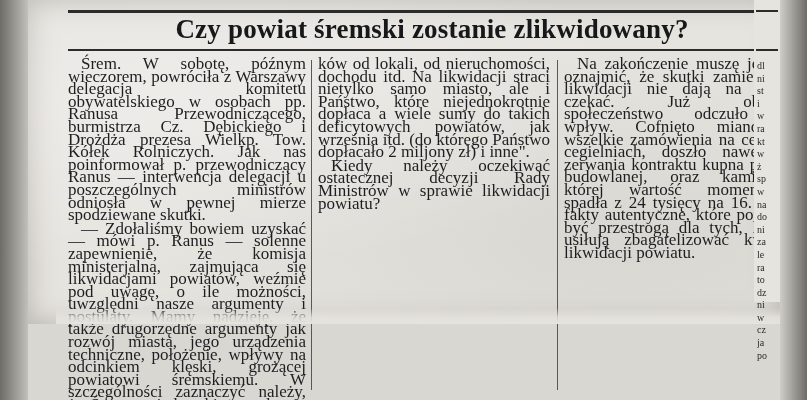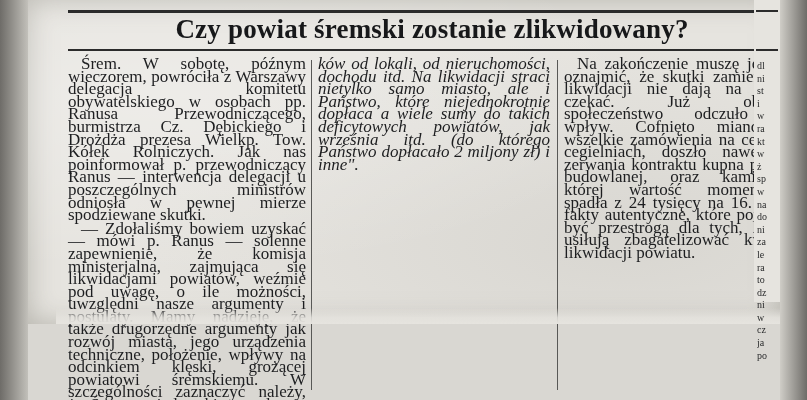--- a/index.html
+++ b/index.html
@@ -87,21 +87,21 @@
     font-size: 17px;
     line-height: 12.6px;
     text-align: justify;
     color: #1d1e20;
     hyphens: manual;
   }
   .col p {
     margin: 0 0 1px 0;
     text-indent: 13px;
   }
-  .col p.noindent { text-indent: 0; font-style: italic; }
+  .col p.noindent { text-indent: 0; }
   .col1 { left: 0px;   width: 238px; }
   .col2 { left: 250px; width: 232px; }
   .col3 { left: 496px; width: 232px; }
   .vrule {
     position: absolute;
     top: 2px;
     width: 1px;
     height: 330px;
     background: #585856;
   }
@@ -166,20 +166,21 @@
       <div class="vrule vrule-a"></div>
       <div class="vrule vrule-b"></div>
 
       <div class="col col1">
         <p>Śrem. W sobotę, późnym wieczorem, powróciła z Warszawy delegacja komitetu obywatelskiego w osobach pp. Ranusa Przewodniczącego, burmistrza Cz. Dębickiego i Drożdża prezesa Wielkp. Tow. Kółek Rolniczych. Jak nas poinformował p. przewodniczący Ranus — interwencja delegacji u poszczególnych ministrów odniosła w pewnej mierze spodziewane skutki.</p>
         <p>— Zdołaliśmy bowiem uzyskać — mówi p. Ranus — solenne zapewnienie, że komisja ministerjalna, zajmująca się likwidacjami powiatów, weźmie pod uwagę, o ile możności, uwzględni nasze argumenty i postulaty. Mamy nadzieję, że także drugorzędne argumenty jak rozwój miasta, jego urządzenia techniczne, położenie, wpływy na odcinkiem klęski, grożącej powiatowi śremskiemu. W szczególności zaznaczyć należy, że Śrem posiada takie urządzenia nowoczesne jak elektrownie, gazownię, wodociągi, kanalizację, rzeźnię, urząd czyszczenia miasta, nowoczesne szkoły, gimnazjum itd. Spowodu posiadanych urządzeń Śrem jest zgóry predestynowany na stolicę powiatu przy uwzględnieniu faktu, iż zakoliczne miasta powiatowe, do których ewentualnie Śrem miałby należeć, nie posiadają ani w części wymienionych urządzeń. Następ</p>
       </div>
 
       <div class="col col2">
         <p class="noindent">ków od lokali, od nieruchomości, dochodu itd. Na likwidacji straci nietylko samo miasto, ale i Państwo, które niejednokrotnie dopłaca a wiele sumy do takich deficytowych powiatów, jak września itd. (do którego Państwo dopłacało 2 miljony zł) i inne".</p>
+        <p>Kiedy należy oczekiwać ostatecznej decyzji Rady Ministrów w sprawie likwidacji powiatu?</p>
       </div>
 
       <div class="col col3">
         <p>Na zakończenie muszę jeszcze oznajmić, że skutki zamierzonej likwidacji nie dają na siebie czekać. Już obecnie społeczeństwo odczuło jej wpływ. Cofnięto mianowicie wszelkie zamówienia na cegłę w cegielniach, doszło nawet do zerwania kontraktu kupna parceli budowlanej, oraz kamienicy, której wartość momentalnie spadła z 24 tysięcy na 16. Są to fakty autentyczne, które powinny być przestrogą dla tych, którzy usiłują zbagatelizować kwestję likwidacji powiatu.</p>
       </div>
 
     </div>
 
     <div class="bottom-fade"></div>
   </div>

